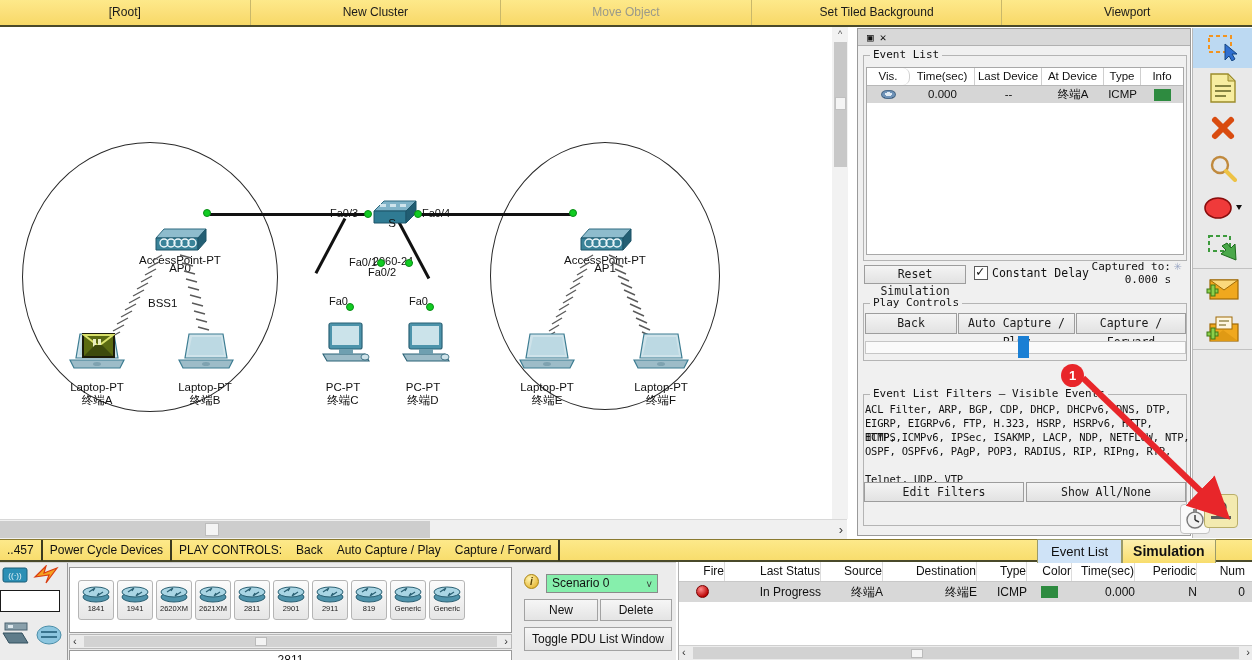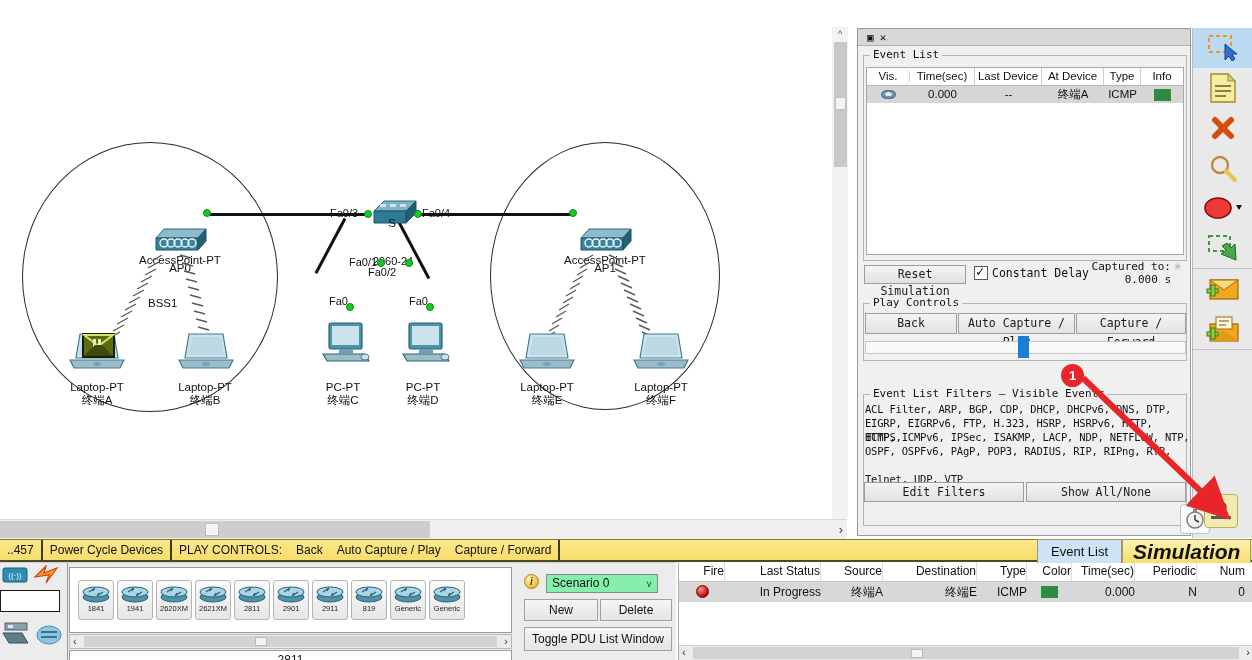--- a/index.html
+++ b/index.html
@@ -171,21 +171,21 @@
     position: absolute; top: 538px; left: 1037px; width: 215px; height: 25px;
     display: flex; align-items: flex-end; z-index: 5;
   }
   .tab {
     height: 24px; line-height: 23px; padding: 0 13px; font-size: 13px;
     border: 1px solid #9a9a6a; border-bottom: none; color: #111;
   }
   .tab.inactive { background: #cfe3f7; }
   .tab.active {
     background: linear-gradient(to bottom,#fdf0b0,#f8dd6d);
-    font-weight: bold; font-size: 21px; padding: 0 10px; font-style: italic;
+    font-weight: bold; font-size: 14px; padding: 0 10px;
   }
 
   
   .devicebar {
     position: absolute; top: 562px; left: 0; width: 676px; height: 98px;
     background: #ececec; border-top: 1px solid #cfcfcf;
   }
   .dev-cat {
     position: absolute; left: 0; top: 0; width: 68px; height: 98px;
     background: #ececec; border-right: 1px solid #9a9a9a;
@@ -281,20 +281,27 @@
     position: absolute; left: 1180px; top: 504px; width: 30px; height: 30px;
     background: #fafafa; border: 1px solid #c2c2c2; border-radius: 4px;
     z-index: 19; display: flex; align-items: center; justify-content: center;
   }
 </style>
 </head>
 <body>
 
 <div id="app">
 
+  <div class="topbar">
+    <div class="topbar-item">[Root]</div>
+    <div class="topbar-item">New Cluster</div>
+    <div class="topbar-item dim">Move Object</div>
+    <div class="topbar-item">Set Tiled Background</div>
+    <div class="topbar-item">Viewport</div>
+  </div>
 
   <div class="canvas-wrap">
 
     <div class="ellipse" style="left:22px; top:115px; width:256px; height:270px;"></div>
 
     <div class="ellipse" style="left:490px; top:115px; width:230px; height:268px;"></div>
 
     <div class="wire" style="left:210px; top:186px; width:158px;"></div>
     <div class="wire" style="left:420px; top:186px; width:155px;"></div>
     <div class="wire" style="left:345px; top:190px; width:62px; transform:rotate(118deg);"></div>

